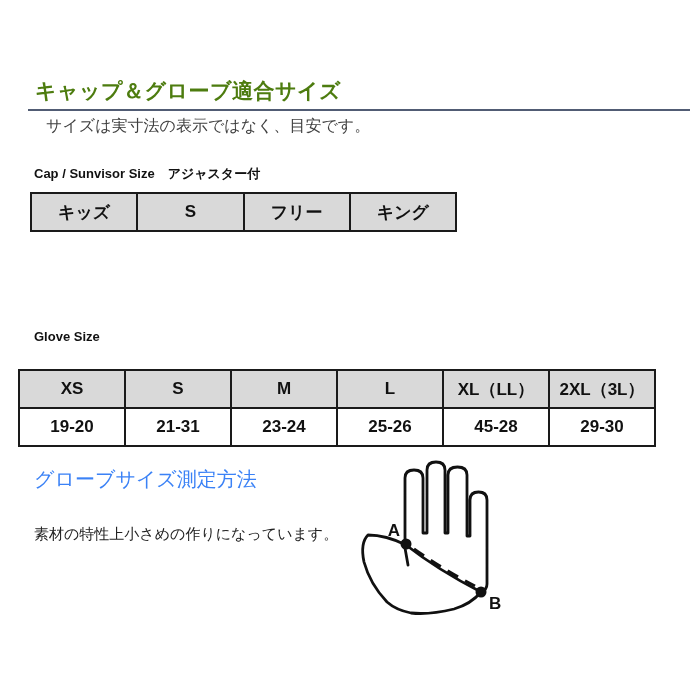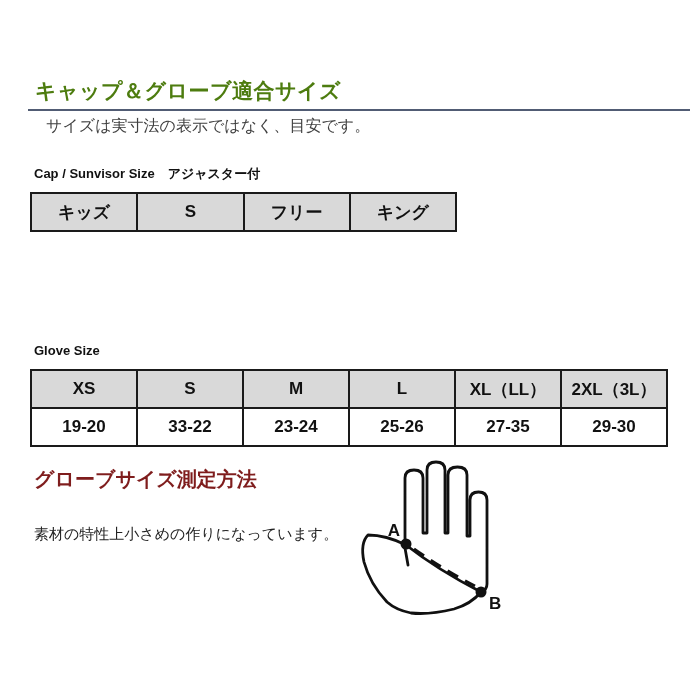--- a/index.html
+++ b/index.html
@@ -17,38 +17,38 @@
   }
   .subtitle {
     position:absolute; left:46px; top:116px;
     font-size:16px; color:#404040;
   }
 
   .section-heading {
     position:absolute; font-size:13px; font-weight:bold; color:#111;
   }
   .cap-heading { left:34px; top:165px; }
-  .glove-heading { left:34px; top:343px; }
+  .glove-heading { left:34px; top:329px; }
 
   table.size-table {
     position:absolute; border-collapse:collapse; table-layout:fixed;
     background:#fff;
   }
   table.size-table td {
     border:2px solid #1a1a1a; text-align:center; vertical-align:middle;
     font-size:17px; font-weight:bold; color:#111; height:38px; padding:0;
   }
   table.size-table tr.hdr td { background:#d9d9d9; }
   .cap-table { left:30px; top:192px; width:427px; }
-  .glove-table { left:30px; top:369px; width:638px; }
+  .glove-table { left:18px; top:369px; width:638px; }
   .glove-table td { font-size:16px; }
 
   .measure-heading {
     position:absolute; left:34px; top:466px;
-    font-size:20px; font-weight:bold; color:#7f1d1d;
+    font-size:20px; font-weight:normal; color:#3b82f6;
   }
   .measure-text {
     position:absolute; left:34px; top:498px;
     font-size:15px; line-height:23.5px; color:#222; white-space:pre-line;
   }
   .measure-text div { height:23.5px; }
 
   .hand-diagram { position:absolute; left:356px; top:452px; width:160px; height:180px; }
   .hand-diagram svg { display:block; }
 </style>
@@ -81,24 +81,24 @@
         <tr class="hdr">
       <td>XS</td>
       <td>S</td>
       <td>M</td>
       <td>L</td>
       <td>XL（LL）</td>
       <td>2XL（3L）</td>
     </tr>
     <tr>
       <td>19-20</td>
-      <td>33-22</td>
+      <td>21-31</td>
       <td>23-24</td>
       <td>25-26</td>
-      <td>27-35</td>
+      <td>45-28</td>
       <td>29-30</td>
     </tr>
   </tbody>
     </table>
 
   <div class="measure-heading">グローブサイズ測定方法</div>
 
   <div class="measure-text">
     <div>素材の特性上小さめの作りになっています。</div>
   </div>

